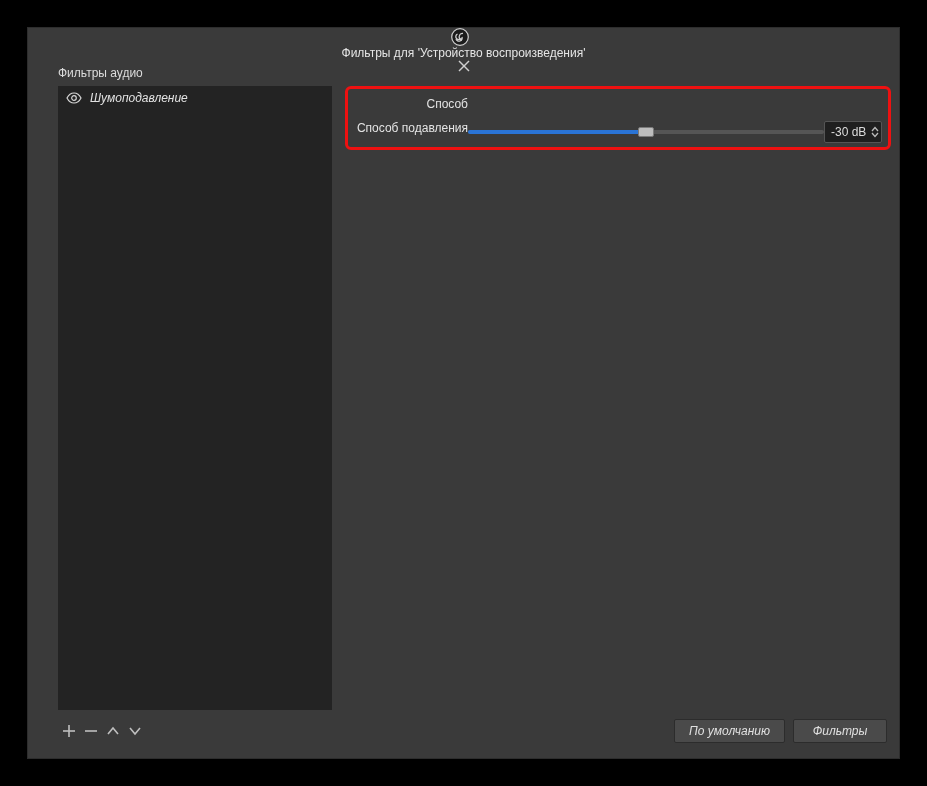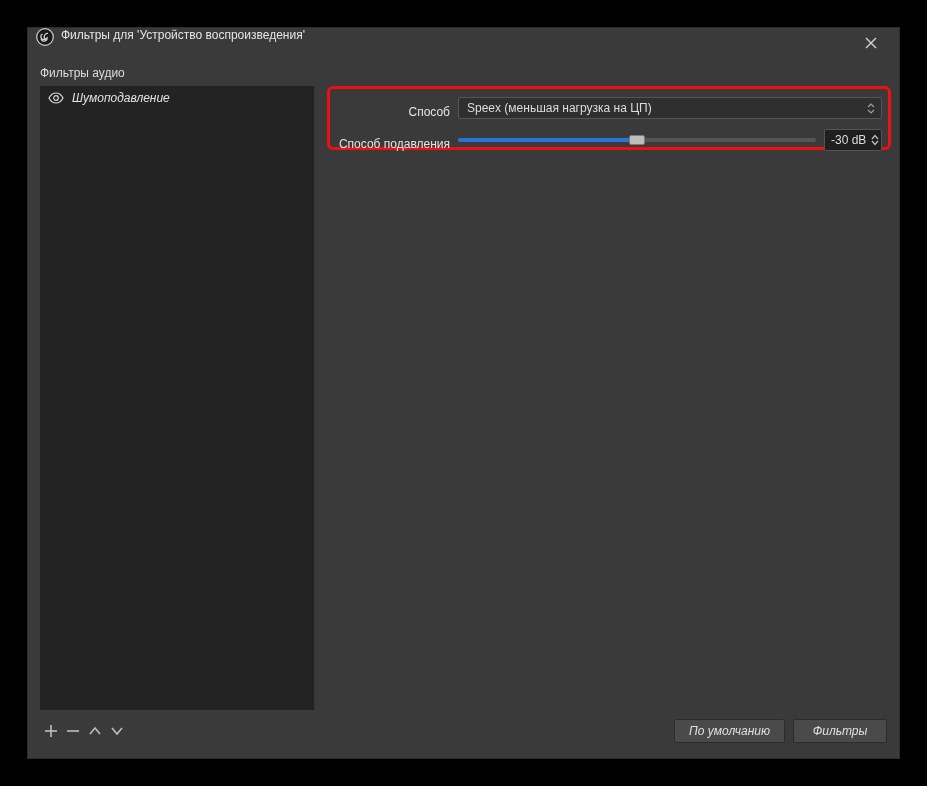--- a/index.html
+++ b/index.html
@@ -3,33 +3,33 @@
 <meta charset="utf-8">
 <style>
   * { box-sizing: border-box; margin: 0; padding: 0; }
   html, body { width: 927px; height: 786px; overflow: hidden; font-family: "Segoe UI", Arial, sans-serif; font-size: 12px; color: #d9d9d9; background: #000; }
   .window {
     position: absolute; left: 27px; top: 27px; width: 873px; height: 732px;
     background: #3a3a3a; border: 1px solid #2d2d2d; display: flex; flex-direction: column;
   }
   
   .titlebar {
-    height: 30px; display: flex; align-items: flex-start; padding: 0 8px; background: #3a3a3a;
+    height: 30px; display: flex; align-items: center; padding: 0 8px; background: #3a3a3a; flex-direction: column;
   }
   .app-icon { width: 18px; height: 18px; margin-right: 7px; flex: 0 0 auto; }
   .title-text { flex: 1 1 auto; font-size: 12px; color: #e5e5e5; }
   .title-close {
     width: 40px; height: 30px; display: flex; align-items: center; justify-content: center;
     cursor: pointer;
   }
   .title-close svg { stroke: #cfcfcf; }
 
   
   .body {
-    flex: 1 1 auto; display: flex; flex-direction: column; padding: 4px 12px 10px 12px; gap: 4px;
+    flex: 1 1 auto; display: flex; flex-direction: column; padding: 4px 12px 10px 30px; gap: 4px;
   }
   .section-label { font-size: 12px; color: #dcdcdc; padding: 4px 0 2px 0; }
 
   .columns { flex: 1 1 auto; display: flex; gap: 17px; min-height: 0; }
 
   
   .filter-list {
     width: 274px; background: #232323; display: flex; flex-direction: column; position: relative;
   }
   .filter-row {
@@ -40,21 +40,21 @@
   .eye-icon { width: 16px; height: 16px; flex: 0 0 auto; }
   .filter-name { font-size: 12px; color: #e2e2e2; }
 
   
   .prop-panel { flex: 1 1 auto; position: relative; }
   .highlight-box {
     position: absolute; left: -4px; right: -4px; top: 0; height: 64px;
     border: 3px solid #e11; border-radius: 6px; padding: 8px 6px 6px 6px;
     display: flex; flex-direction: column; gap: 10px;
   }
-  .prop-row { display: flex; align-items: flex-end; gap: 8px; height: 22px; }
+  .prop-row { display: flex; align-items: flex-start; gap: 0; height: 22px; }
   .prop-label { width: 114px; text-align: right; color: #e4e4e4; font-size: 12px; flex: 0 0 auto; }
 
   
   .combo {
     flex: 1 1 auto; height: 22px; background: #2f2f2f; border: 1px solid #555; border-radius: 2px;
     display: flex; align-items: center; justify-content: space-between; padding: 0 6px 0 8px;
     color: #dcdcdc; font-size: 12px;
   }
   .combo-arrows { display: flex; flex-direction: column; gap: 1px; }
   .chevron { width: 8px; height: 5px; }
@@ -133,31 +133,20 @@
           </span>
           <span class="filter-name">Шумоподавление</span>
         </div>
       </div>
 
       <div class="prop-panel">
         <div class="highlight-box">
 
           <div class="prop-row">
             <div class="prop-label">Способ</div>
-            <div class="combo">
-              <span>Speex (меньшая нагрузка на ЦП)</span>
-              <span class="combo-arrows">
-                <svg class="chevron" viewBox="0 0 8 5">
-                    <path d="M1 4 L4 1 L7 4" fill="none" stroke="#9d9d9d" stroke-width="1.2"></path>
-                  </svg>
-                <svg class="chevron" viewBox="0 0 8 5">
-                    <path d="M1 1 L4 4 L7 1" fill="none" stroke="#9d9d9d" stroke-width="1.2"></path>
-                  </svg>
-              </span>
-            </div>
           </div>
 
           <div class="prop-row">
             <div class="prop-label">Способ подавления</div>
             <div class="slider-wrap">
               <div class="slider-track">
                 <div class="slider-fill"></div>
                 <div class="slider-thumb"></div>
               </div>
             </div>

